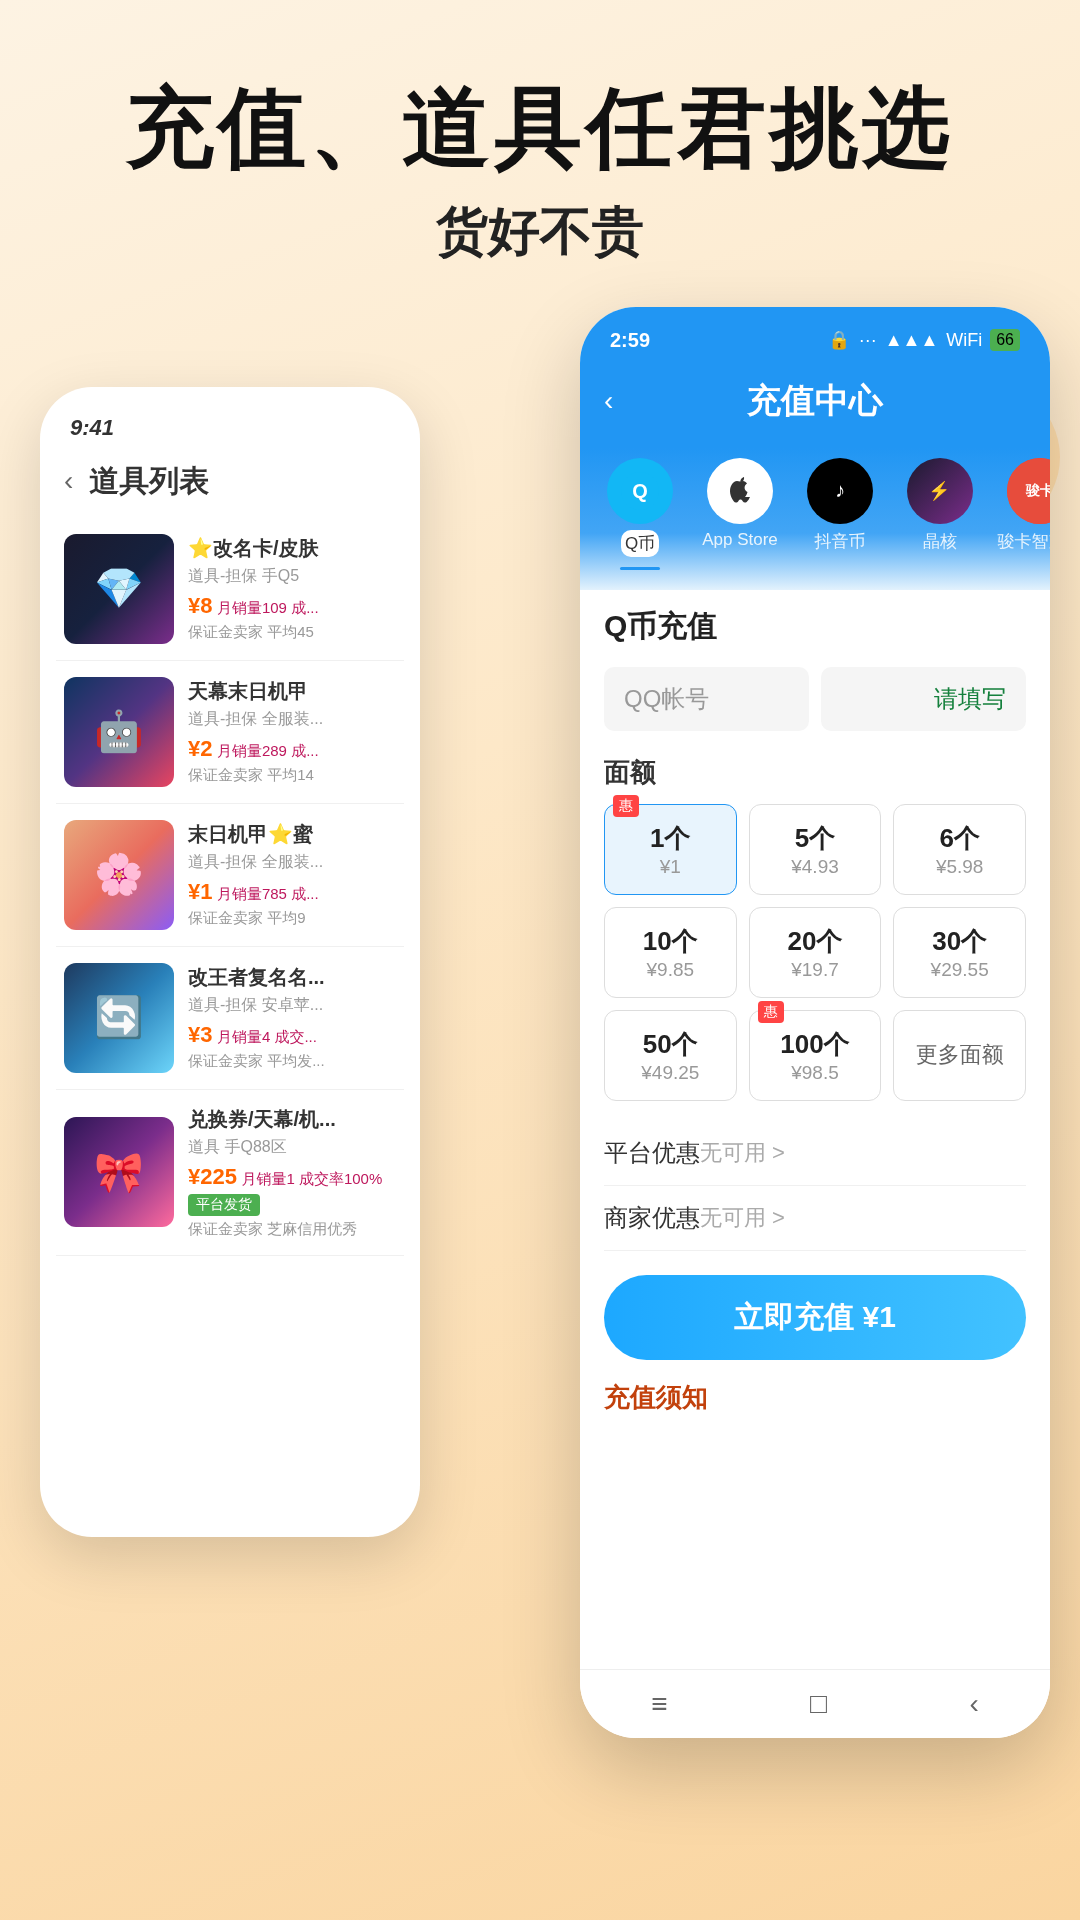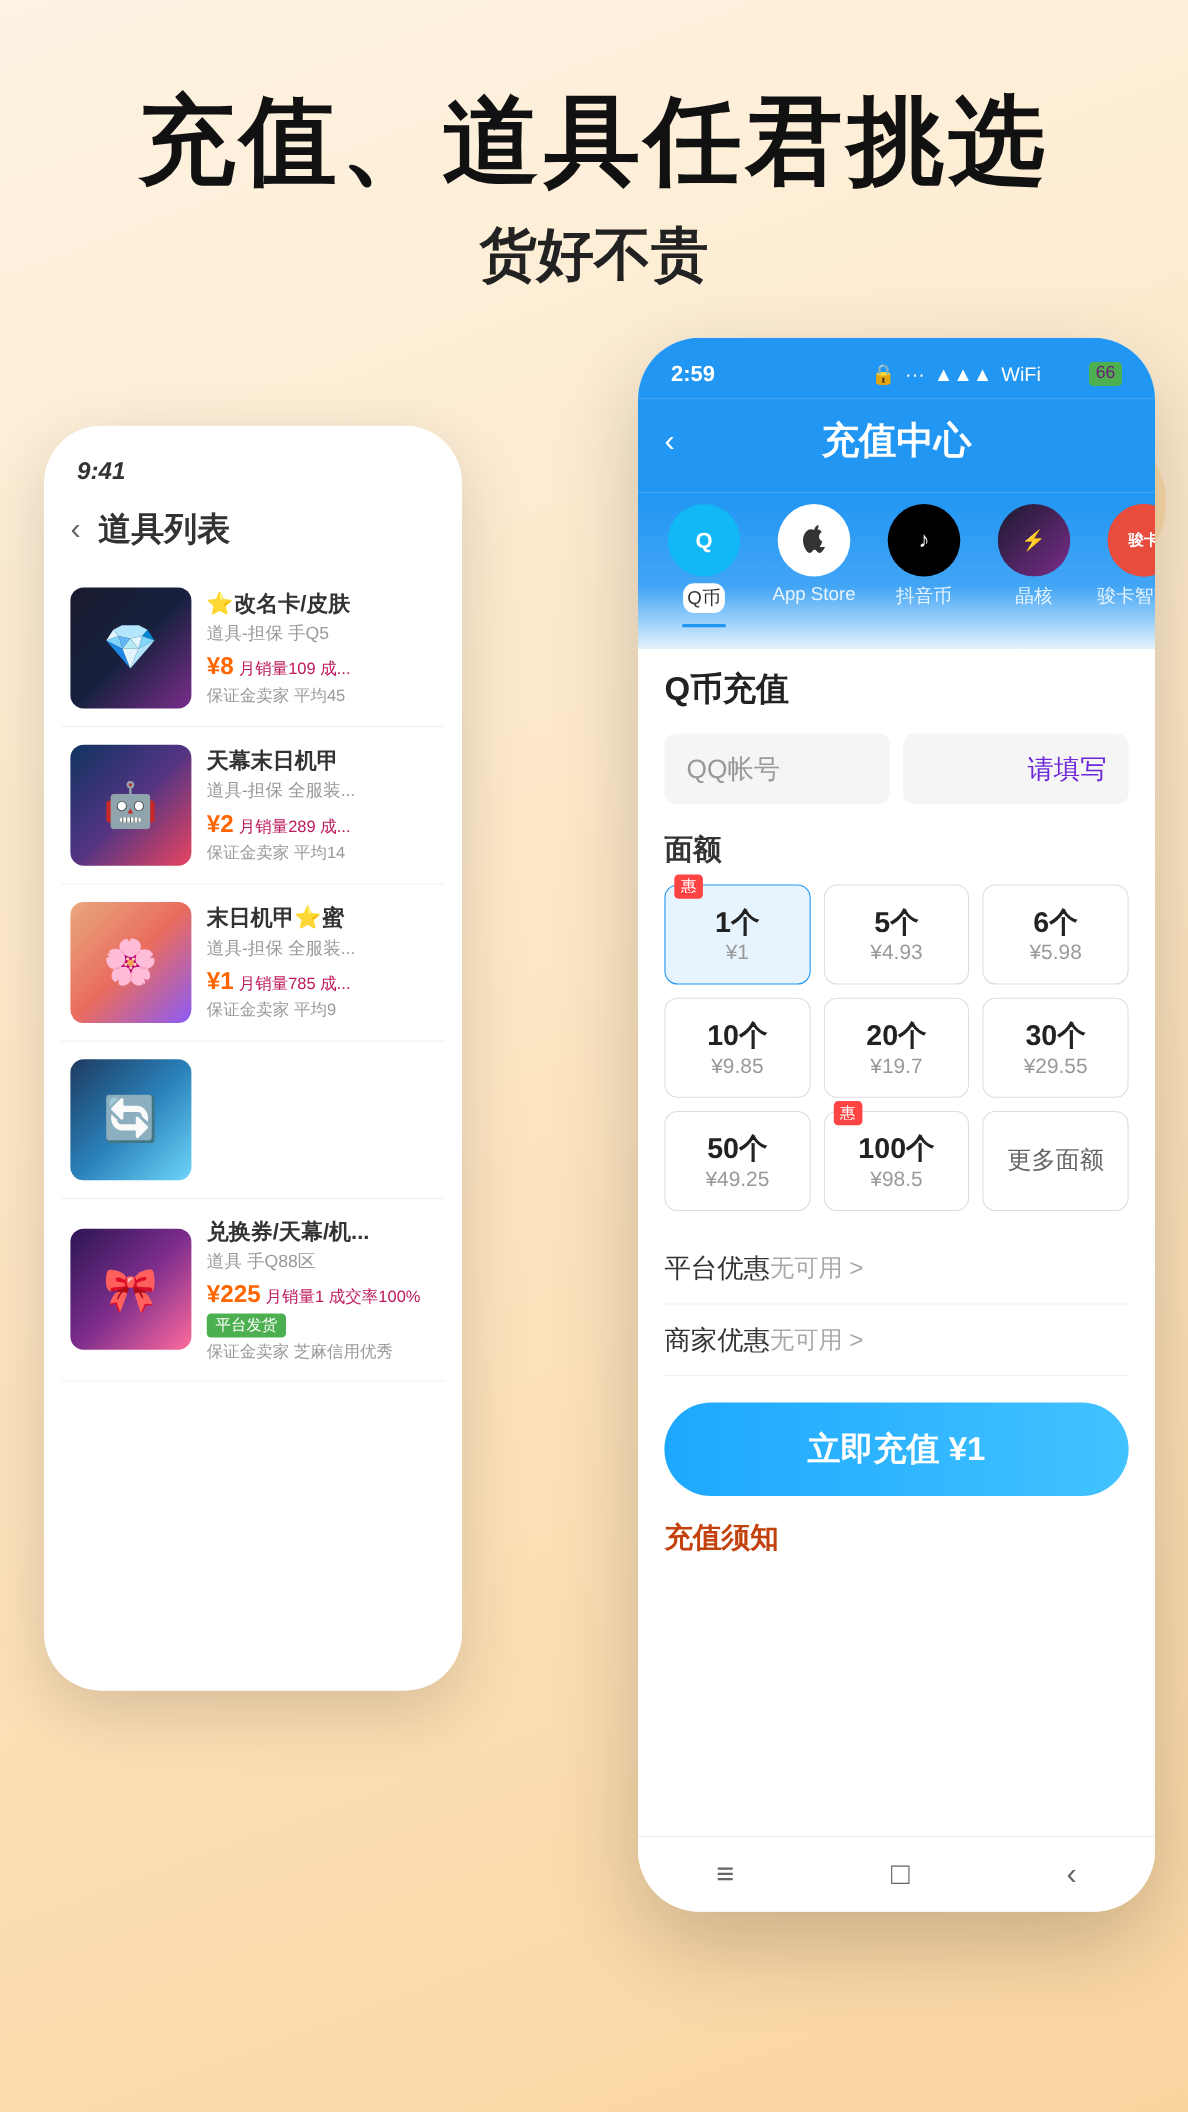--- a/index.html
+++ b/index.html
@@ -272,21 +272,21 @@
       padding: 16px 20px;
       font-size: 24px;
       color: #999;
       flex: 1;
     }
     .input-placeholder {
       background: #f5f5f5;
       border-radius: 10px;
       padding: 16px 20px;
       font-size: 24px;
-      color: #6d28d9;
+      color: #15803d;
       flex: 1;
       text-align: right;
     }
 
     .amount-label {
       font-size: 26px;
       font-weight: 600;
       color: #333;
       margin-bottom: 14px;
     }
@@ -457,20 +457,26 @@
           <div class="item-desc">道具-担保 全服装...</div>
           <div><span class="item-price">¥1</span> <span class="item-sales">月销量785 成...</span></div>
           <div class="item-guarantee">保证金卖家 平均9</div>
         </div>
       </div>
 
       <div class="item-card">
         <div class="item-img item-img-4">
           <div class="item-gem">🔄</div>
         </div>
+        <div class="item-info">
+          <div class="item-name">改王者复名名...</div>
+          <div class="item-desc">道具-担保 安卓苹...</div>
+          <div><span class="item-price">¥3</span> <span class="item-sales">月销量4 成交...</span></div>
+          <div class="item-guarantee">保证金卖家 平均发...</div>
+        </div>
       </div>
 
       <div class="item-card">
         <div class="item-img item-img-5">
           <div class="item-gem">🎀</div>
         </div>
         <div class="item-info">
           <div class="item-name">兑换券/天幕/机...</div>
           <div class="item-desc">道具 手Q88区</div>
           <div><span class="item-price">¥225</span> <span class="item-sales">月销量1 成交率100%</span></div>
@@ -485,21 +491,21 @@
 
   <div class="phone-front">
 
     <div class="phone-front-status">
       <span class="status-left">2:59</span>
       <span class="status-right">
         <span>🔒</span>
         <span>···</span>
         <span>▲▲▲</span>
         <span>WiFi</span>
-        <span style="background:#4CAF50;color:#701a75;font-size:16px;padding:2px 6px;border-radius:4px;margin-left:36px;">66</span>
+        <span style="background:#4CAF50;color:#000000;font-size:16px;padding:2px 6px;border-radius:4px;">66</span>
       </span>
     </div>
 
     <div class="front-header">
       <span class="front-back-arrow">‹</span>
       <span class="front-title">充值中心</span>
     </div>
 
     <div class="tab-bar">
 

